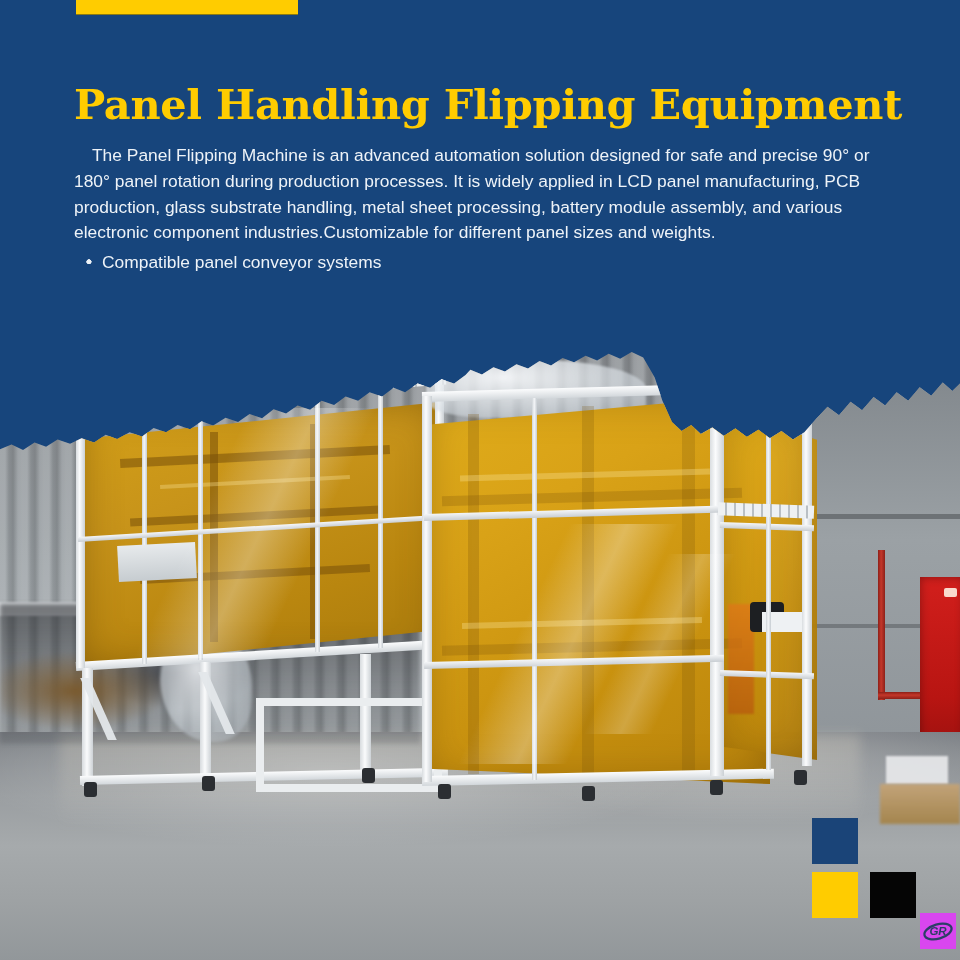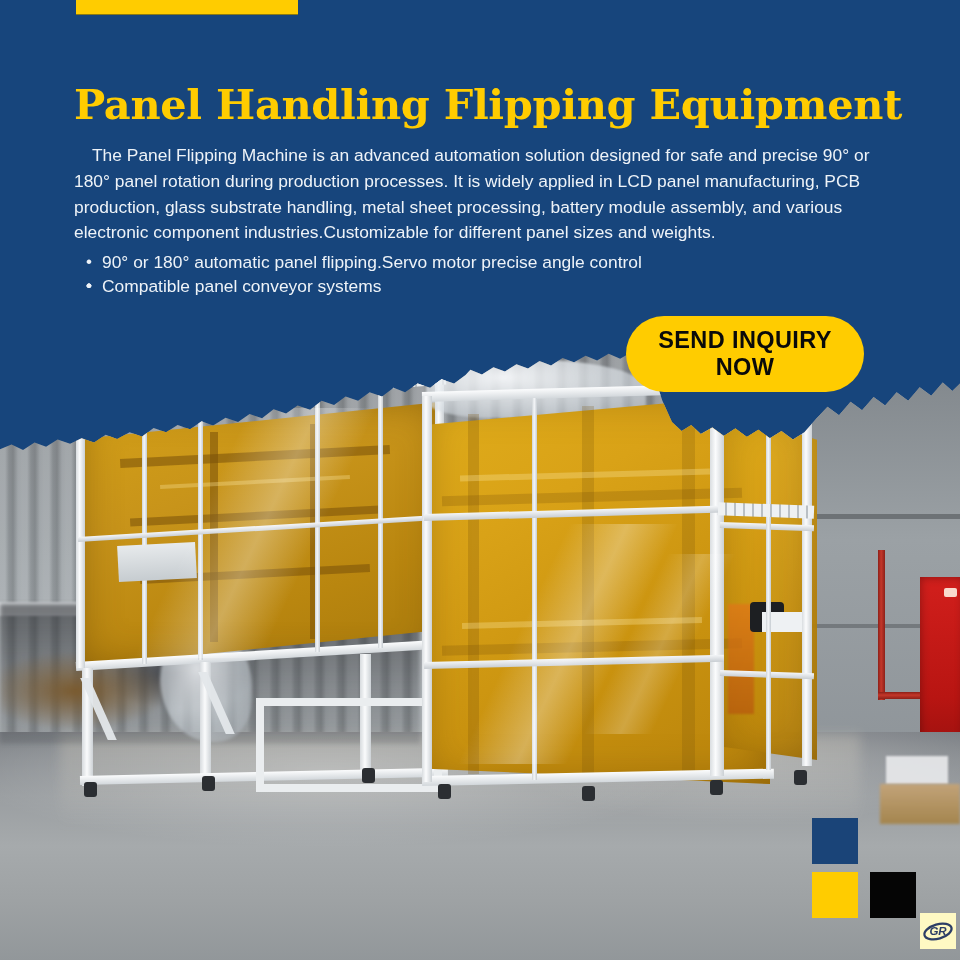--- a/index.html
+++ b/index.html
@@ -311,21 +311,21 @@
   .innerbar-l { position:absolute; background: rgba(250,225,150,.35); }
 
   
   #swatches { position:absolute; z-index:50; }
   .swatch { position:absolute; width:46px; height:46px; }
   #sw-blue  { left:812px; top:818px; background:#1a4478; }
   #sw-yellow{ left:812px; top:872px; background:#ffcc00; }
   #sw-black { left:870px; top:872px; background:#050505; }
   #gr-logo {
     position:absolute; left:920px; top:913px; width:36px; height:36px;
-    background:#fef9c3; z-index:50;
+    background:#d946ef; z-index:50;
     display:flex; align-items:center; justify-content:center;
     overflow:hidden;
   }
 </style>
 </head>
 <body>
 
 <div id="poster">
 
   <div id="photo">
@@ -450,36 +450,34 @@
   <div id="accent-bar"></div>
 
   <div id="header-block">
     <h1 id="title">Panel Handling Flipping Equipment</h1>
 
     <p id="intro">The Panel Flipping Machine is an advanced automation solution designed for safe and precise 90° or 180° panel rotation during production processes. It is widely applied in LCD panel manufacturing, PCB production, glass substrate handling, metal sheet processing, battery module assembly, and various electronic component industries.Customizable for different panel sizes and weights.</p>
 
     <ul id="features">
       <li>
         <span class="bullet">•</span>
-        <span>90° or 180° automatic panel flipping.Servo motor precise angle control</span>
       </li>
       <li>
         <span class="bullet">•</span>
       </li>
       <li>
         <span class="bullet">•</span>
       </li>
       <li>
         <span class="bullet">•</span>
         <span>Compatible panel conveyor systems</span>
       </li>
     </ul>
   </div>
 
-  <div id="cta">SEND INQUIRY NOW</div>
 
   <div id="swatches">
     <div class="swatch" id="sw-blue"></div>
     <div class="swatch" id="sw-yellow"></div>
     <div class="swatch" id="sw-black"></div>
   </div>
 
   <div id="gr-logo">
     <svg width="34" height="34" viewBox="0 0 34 34">
       <ellipse cx="17" cy="17.5" rx="14" ry="7.2" fill="none" stroke="#2c3e66" stroke-width="2.2" transform="rotate(-16 17 17.5)"></ellipse>

